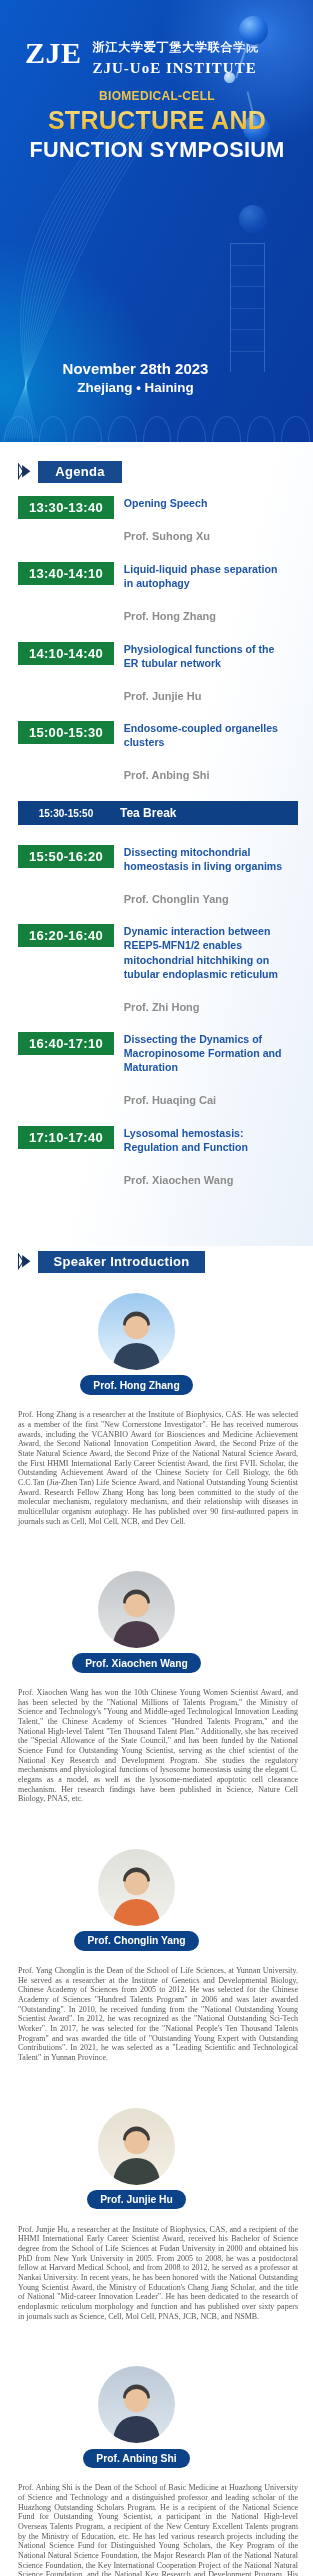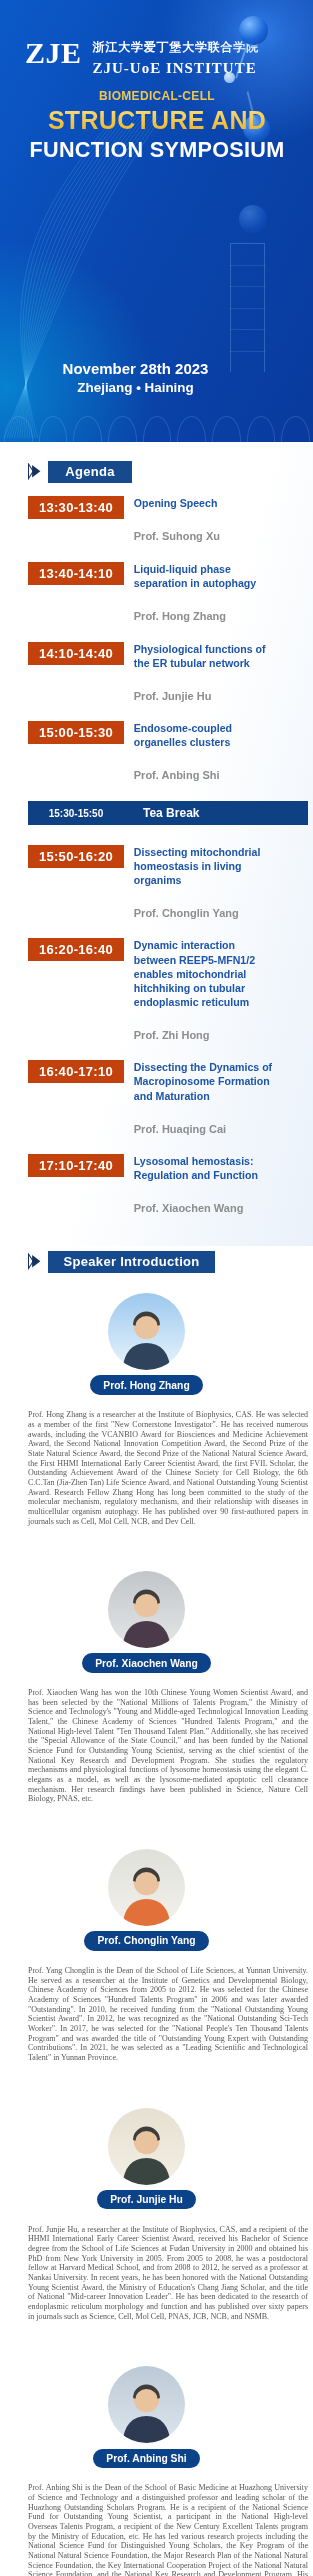--- a/index.html
+++ b/index.html
@@ -37,37 +37,37 @@
   .rod1 { position:absolute; top:47px; right:72px; width:2.1px; height:32px; background:rgba(170,220,255,.45); transform:rotate(18deg); }
   .rod2 { position:absolute; top:91px; right:62px; width:2.1px; height:29px; background:rgba(170,220,255,.35); transform:rotate(-14deg); }
   .hero-tower { position:absolute; right:49px; top:243px; width:35px; height:129px; border:0.8px solid rgba(140,200,255,.28); border-bottom:none;
     background:repeating-linear-gradient(180deg, transparent 0 20.6px, rgba(140,200,255,.15) 20.6px 21.6px); }
   .hero-arches { position:absolute; bottom:0; left:0; width:314px; height:32px; display:flex; gap:6.2px; padding:0 4.1px; opacity:.55; }
   .arch { flex:1; margin-top:6.2px; border:1px solid rgba(150,205,255,.35); border-bottom:none; border-radius:50% 50% 0 0 / 95% 95% 0 0; }
 
   
   .content-bg { position:absolute; top:442px; left:0; width:314px; height:804px;
     background:linear-gradient(105deg, #ffffff 52%, #e9f1fa 100%); }
-  .section { position:absolute; left:0; width:306px; padding:0 28px; }
+  .section { position:absolute; left:0; width:306px; padding:0 18px; }
   .sec-agenda   { top:442px; }
   .sec-speakers { top:1232px; }
   .sec-head { display:flex; align-items:center; gap:6.7px; margin-top:18.5px; }
   .sec-head-box { background:#164a8c; color:#fff; font-size:13px; font-weight:bold; padding:3.6px 15.5px; letter-spacing:0.3px; }
 
   
   .agenda-list { margin-top:13.4px; display:flex; flex-direction:column; gap:19.6px; }
   .agenda-item { display:flex; align-items:flex-start; }
-  .badge { flex:0 0 96px; height:23px; background:#c2410c; color:#fff; font-weight:bold; font-size:13px;
+  .badge { flex:0 0 96px; height:23px; background:#15803d; color:#fff; font-weight:bold; font-size:13px;
     display:flex; align-items:center; justify-content:center; letter-spacing:0.3px; }
   .a-col { margin-left:3.6px; width:173px; padding-left:6.2px; }
   .a-title { font-size:10.6px; font-weight:bold; color:#1d55a8; line-height:1.33; }
   .a-speaker { margin-top:20px; font-size:11px; color:#8d8d8d;font-weight:bold; }
   .tea-bar { width:280px; height:24px; background:#0e4184; color:#fff; display:flex; align-items:center; font-weight:bold; }
   .tea-time { width:96px; text-align:center; font-size:10px; }
-  .tea-title { margin-left:19px; font-size:12px; }
+  .tea-title { margin-left:6px; font-size:12px; }
 
   
   .speaker-card { margin-top:20.6px; margin-bottom:45px; }
   .sp-top { width:237px; display:flex; flex-direction:column; align-items:center; }
   .avatar { width:77px; height:77px; border-radius:50%; overflow:hidden; }
   .avatar svg { display:block; width:77px; height:77px; }
   .pill { margin-top:5.2px; background:#0c4287; color:#fff; font-size:10.3px; font-weight:bold; padding:4.1px 13.4px; border-radius:10.3px; white-space:nowrap; }
   .bio { margin-top:15.5px; width:280px; font-family:"Liberation Serif", serif; font-size:8px; line-height:1.21; color:#565656; text-align:justify; }
 </style>
 </head>

